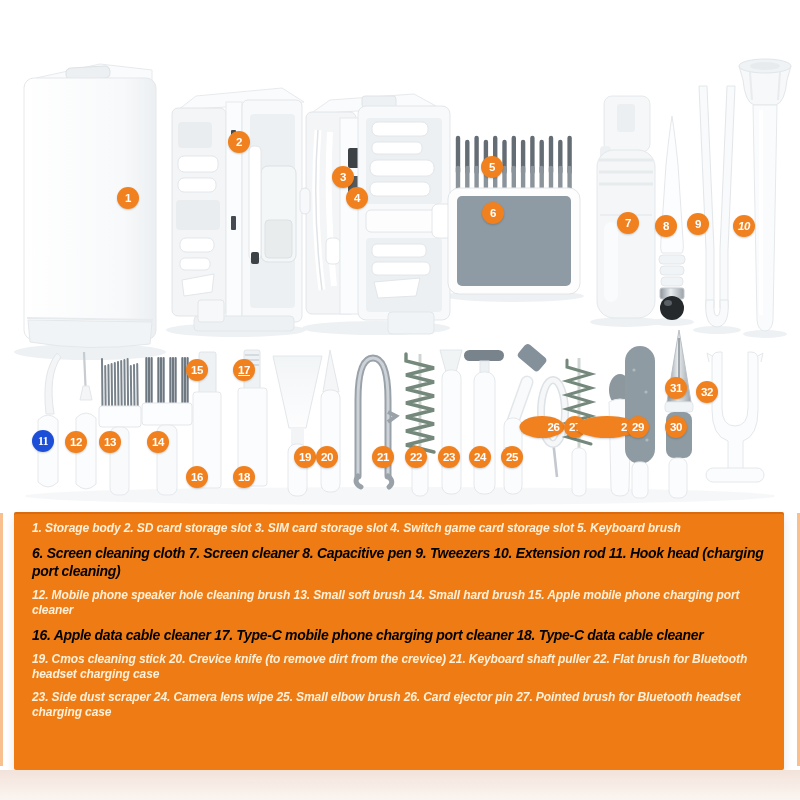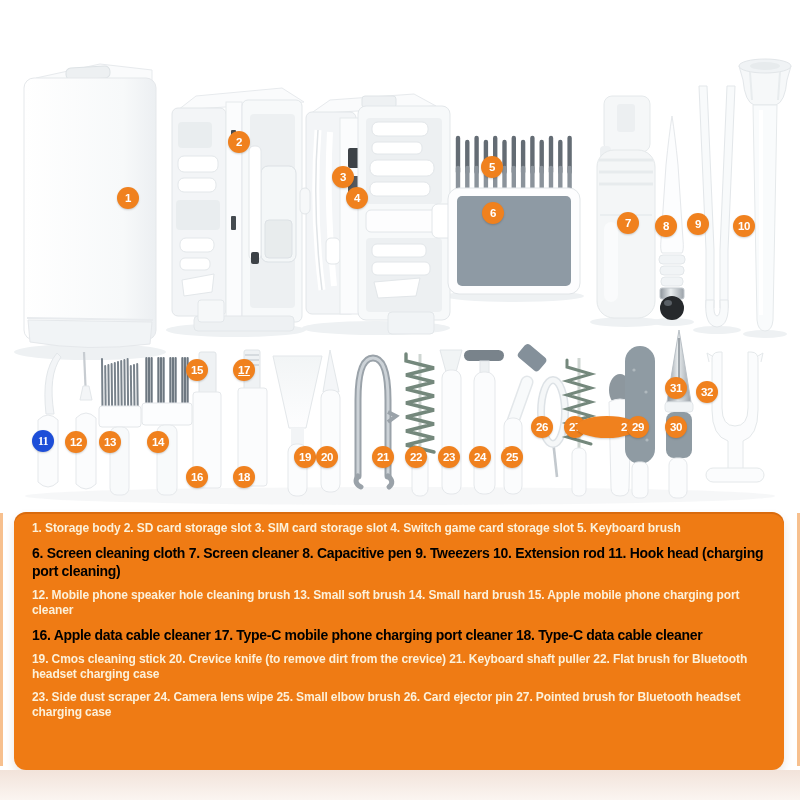--- a/index.html
+++ b/index.html
@@ -9,22 +9,23 @@
   }
   .scene{position:absolute;left:0;top:0;width:800px;height:513px;}
   .badge{
     position:absolute;width:22px;height:22px;border-radius:50%;
     background:#F0811E;color:#fff;font-weight:700;font-size:11.5px;line-height:22px;
     text-align:center;transform:translate(-50%,-50%);letter-spacing:-0.5px;
     box-shadow:0 1px 2px rgba(0,0,0,.18);
   }
   .legend-panel{
     position:absolute;left:14px;top:512px;width:770px;height:258px;box-sizing:border-box;
-    background:#EF7B14;border-radius:12px;padding:9px 18px 8px;
+    background:#EF7B14;border-radius:2px;padding:9px 18px 8px;
     box-shadow:0 5px 10px rgba(90,40,0,.12), inset 0 2px 0 rgba(160,70,0,.28);
+    font-style:italic;
   }
   .legend-line{
     color:#FCF1DA;font-weight:700;font-size:12px;line-height:15px;
     margin:0 0 8px;letter-spacing:-0.1px;
   }
   .legend-line.lg{font-size:14px;line-height:18px;letter-spacing:-0.3px;color:#000000;}
   .edge-strip{position:absolute;top:513px;width:3px;height:253px;background:#F0811E;opacity:.5;}
   .edge-strip.left{left:0;}
   .edge-strip.right{right:0;}
   .bottom-strip{
@@ -356,36 +357,36 @@
 <div id="badges">
     <div class="badge" style="left: 128px; top: 198px; background: rgb(240, 129, 30);">1</div>
     <div class="badge" style="left: 239px; top: 142px; background: rgb(240, 129, 30);">2</div>
     <div class="badge" style="left: 343px; top: 177px; background: rgb(240, 129, 30);">3</div>
     <div class="badge" style="left: 357px; top: 198px; background: rgb(240, 129, 30);">4</div>
     <div class="badge" style="left: 492px; top: 167px; background: rgb(240, 129, 30);">5</div>
     <div class="badge" style="left: 493px; top: 213px; background: rgb(240, 129, 30);">6</div>
     <div class="badge" style="left: 628px; top: 223px; background: rgb(240, 129, 30);">7</div>
     <div class="badge" style="left: 666px; top: 226px; background: rgb(240, 129, 30);">8</div>
     <div class="badge" style="left: 698px; top: 224px; background: rgb(240, 129, 30);">9</div>
-    <div class="badge" style="left: 744px; top: 226px; background: rgb(240, 129, 30);">10</div>
+    <div class="badge" style="left: 744px; top: 226px; background: rgb(240, 129, 30); font-style: italic;">10</div>
     <div class="badge" style="left: 43px; top: 441px; background: #1d4ed8; font-family: Liberation Serif, serif;">11</div>
     <div class="badge" style="left: 76px; top: 442px; background: rgb(240, 129, 30);">12</div>
     <div class="badge" style="left: 110px; top: 442px; background: rgb(240, 129, 30);">13</div>
     <div class="badge" style="left: 158px; top: 442px; background: rgb(240, 129, 30);">14</div>
     <div class="badge" style="left: 197px; top: 370px; background: rgb(240, 129, 30);">15</div>
     <div class="badge" style="left: 197px; top: 477px; background: rgb(240, 129, 30);">16</div>
     <div class="badge" style="left: 244px; top: 370px; background: rgb(240, 129, 30); text-decoration: underline;">17</div>
     <div class="badge" style="left: 244px; top: 477px; background: rgb(240, 129, 30);">18</div>
     <div class="badge" style="left: 305px; top: 457px; background: rgb(240, 129, 30);">19</div>
     <div class="badge" style="left: 327px; top: 457px; background: rgb(240, 129, 30);">20</div>
     <div class="badge" style="left: 383px; top: 457px; background: rgb(240, 129, 30);">21</div>
     <div class="badge" style="left: 416px; top: 457px; background: rgb(240, 129, 30);">22</div>
     <div class="badge" style="left: 449px; top: 457px; background: rgb(240, 129, 30);">23</div>
     <div class="badge" style="left: 480px; top: 457px; background: rgb(240, 129, 30);">24</div>
     <div class="badge" style="left: 512px; top: 457px; background: rgb(240, 129, 30);">25</div>
-    <div class="badge" style="left: 542px; top: 427px; background: rgb(240, 129, 30);">26</div>
+    <div class="badge" style="left: 542px; top: 427px; background: rgb(240, 129, 30); padding-left: 23px;">26</div>
     <div class="badge" style="left: 575px; top: 427px; background: rgb(240, 129, 30);">27</div>
     <div class="badge" style="left: 607px; top: 427px; background: rgb(240, 129, 30); padding-left: 40px;">28</div>
     <div class="badge" style="left: 638px; top: 427px; background: rgb(240, 129, 30);">29</div>
     <div class="badge" style="left: 676px; top: 427px; background: rgb(240, 129, 30);">30</div>
     <div class="badge" style="left: 676px; top: 388px; background: rgb(240, 129, 30);">31</div>
     <div class="badge" style="left: 707px; top: 392px; background: rgb(240, 129, 30);">32</div>
   </div>
 
 </body></html>

